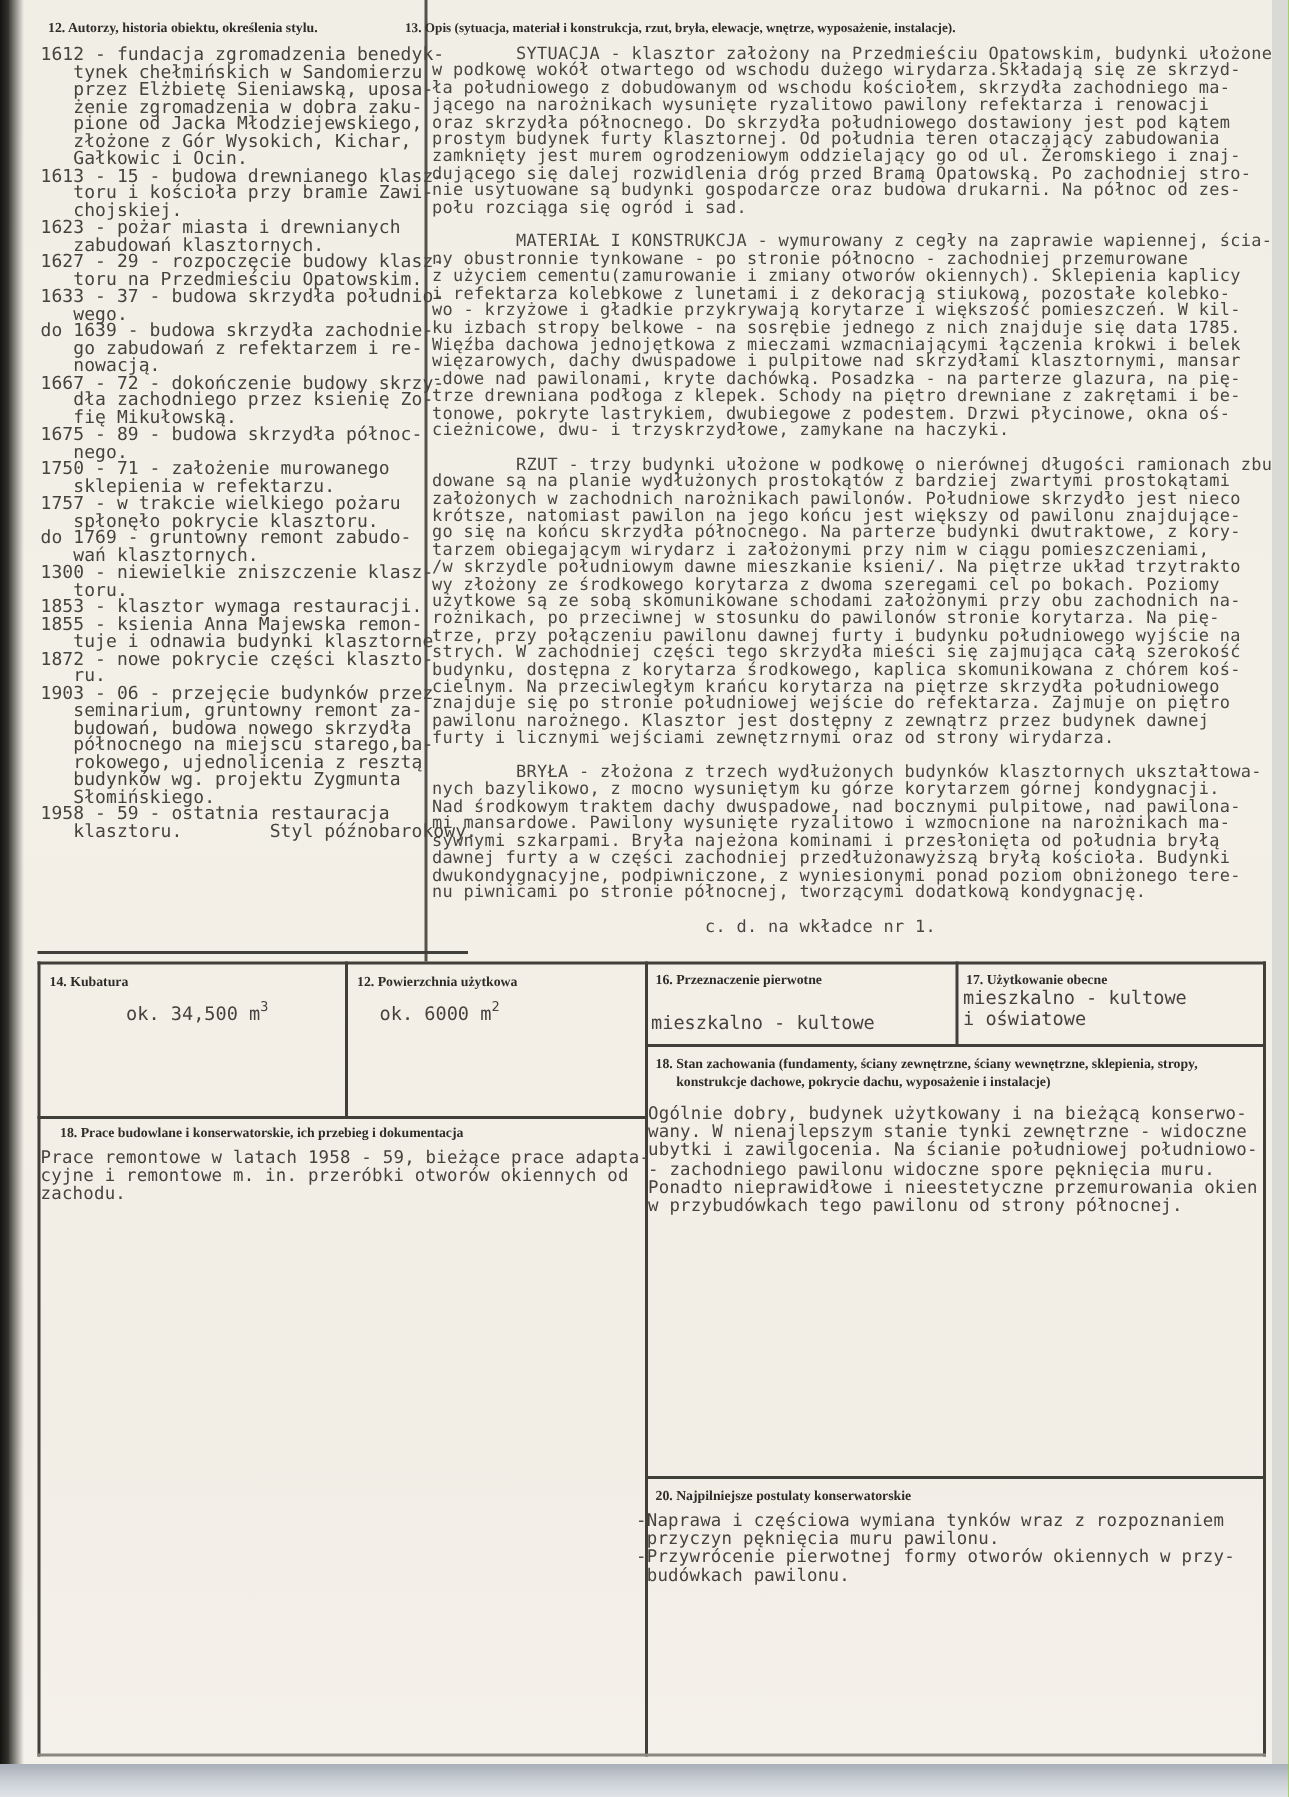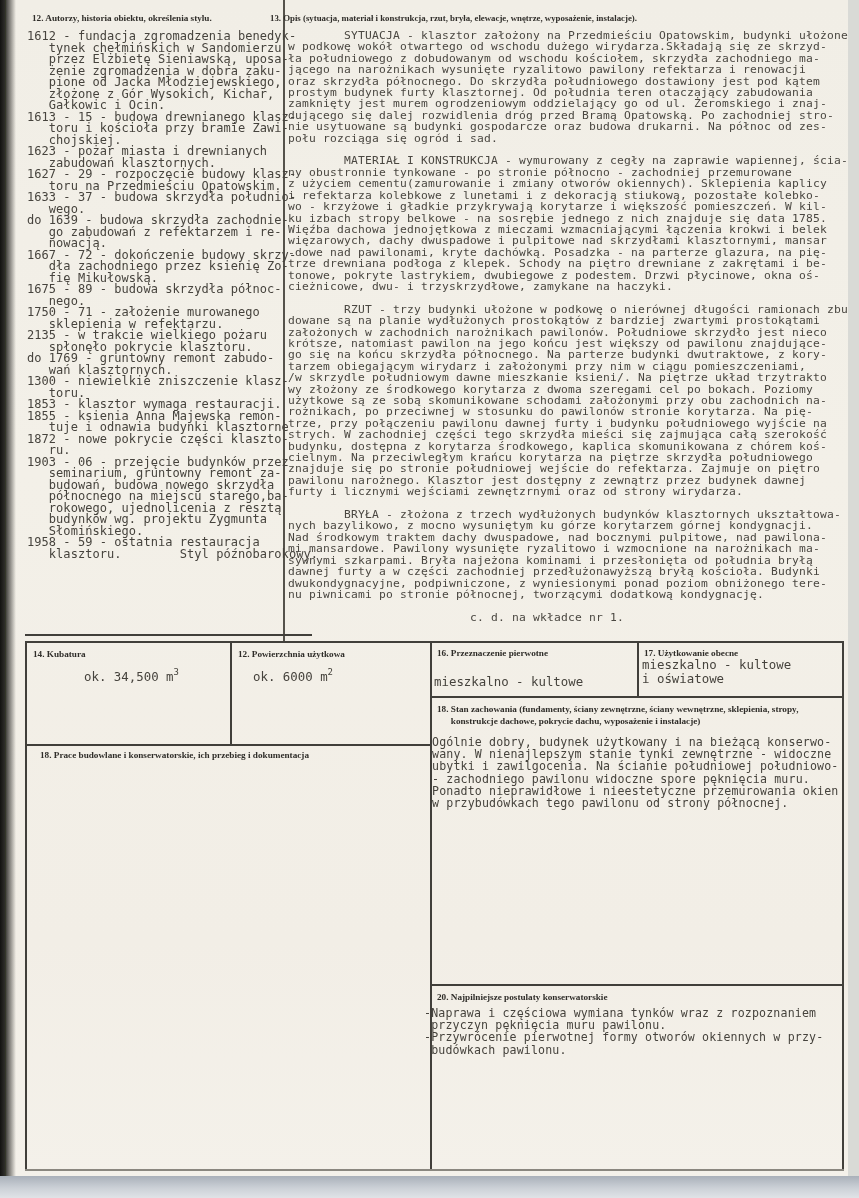--- a/index.html
+++ b/index.html
@@ -66,21 +66,21 @@
     <div class="t col12" style="position:static;">do 1639 - budowa skrzydła zachodnie-
    go zabudowań z refektarzem i re-
    nowacją.</div>
     <div class="t col12" style="position:static;">1667 - 72 - dokończenie budowy skrzy-
    dła zachodniego przez ksienię Zo-
    fię Mikułowską.</div>
     <div class="t col12" style="position:static;">1675 - 89 - budowa skrzydła północ-
    nego.</div>
     <div class="t col12" style="position:static;">1750 - 71 - założenie murowanego
    sklepienia w refektarzu.</div>
-    <div class="t col12" style="position:static;">2135 - w trakcie wielkiego pożaru
+    <div class="t col12" style="position:static;">1757 - w trakcie wielkiego pożaru
    spłonęło pokrycie klasztoru.</div>
     <div class="t col12" style="position:static;">do 1769 - gruntowny remont zabudo-
    wań klasztornych.</div>
     <div class="t col12" style="position:static;">1300 - niewielkie zniszczenie klasz-
    toru.</div>
     <div class="t col12" style="position:static;">1853 - klasztor wymaga restauracji.</div>
     <div class="t col12" style="position:static;">1855 - ksienia Anna Majewska remon-
    tuje i odnawia budynki klasztorne</div>
     <div class="t col12" style="position:static;">1872 - nowe pokrycie części klaszto-
    ru.</div>
@@ -156,20 +156,23 @@
   <div class="t cell" style="left:253px;top:666px;"><span>ok. 6000 m</span><sup>2</sup></div>
 
   <div class="label" style="left:437px;top:648px;">16. Przeznaczenie pierwotne</div>
   <div class="t cell" style="left:434px;top:675px;">mieszkalno - kultowe</div>
 
   <div class="label" style="left:644px;top:648px;">17. Użytkowanie obecne</div>
   <div class="t cell" style="left:642px;top:658px;">mieszkalno - kultowe
 i oświatowe</div>
 
   <div class="label" style="left:40px;top:750px;">18. Prace budowlane i konserwatorskie, ich przebieg i dokumentacja</div>
+  <div class="t bodytext" style="left:27px;top:765px;">Prace remontowe w latach 1958 - 59, bieżące prace adapta-
+cyjne i remontowe m. in. przeróbki otworów okiennych od
+zachodu.</div>
 
   <div class="label" style="left:437px;top:703px;line-height:12px;">18. Stan zachowania (fundamenty, ściany zewnętrzne, ściany wewnętrzne, sklepienia, stropy,
       konstrukcje dachowe, pokrycie dachu, wyposażenie i instalacje)</div>
   <div class="t bodytext" style="left:432px;top:736px;">Ogólnie dobry, budynek użytkowany i na bieżącą konserwo-
 wany. W nienajlepszym stanie tynki zewnętrzne - widoczne
 ubytki i zawilgocenia. Na ścianie południowej południowo-
 - zachodniego pawilonu widoczne spore pęknięcia muru.
 Ponadto nieprawidłowe i nieestetyczne przemurowania okien
 w przybudówkach tego pawilonu od strony północnej.</div>
 

